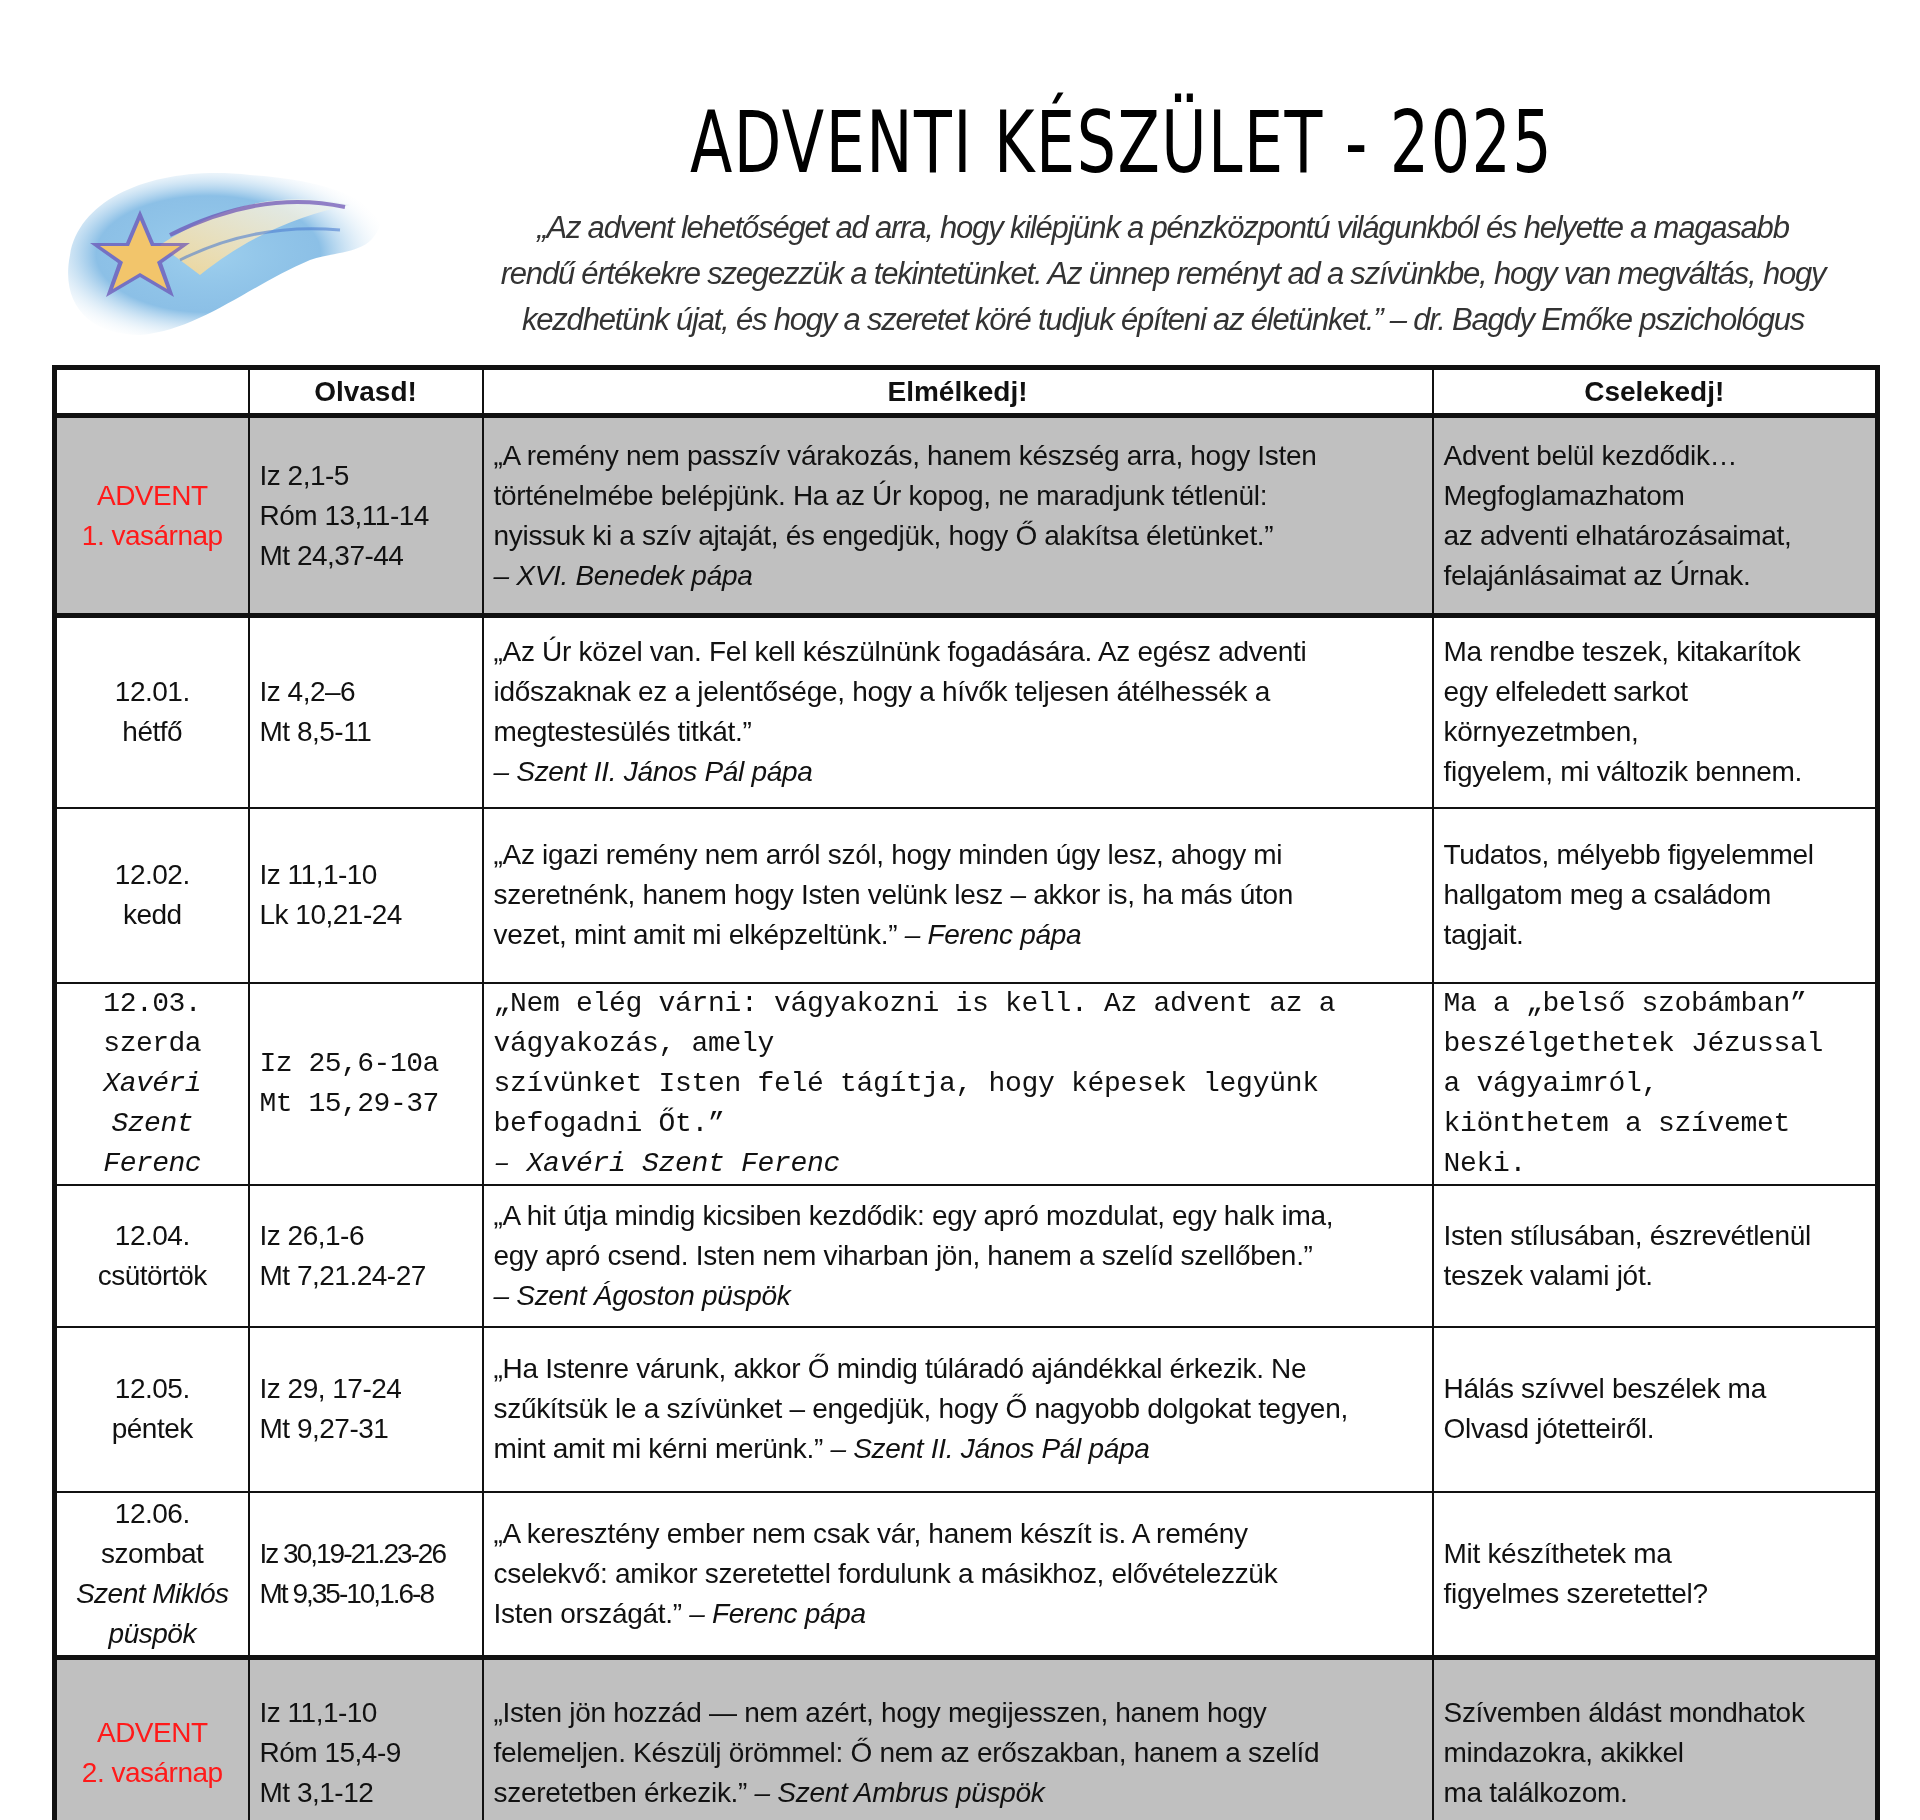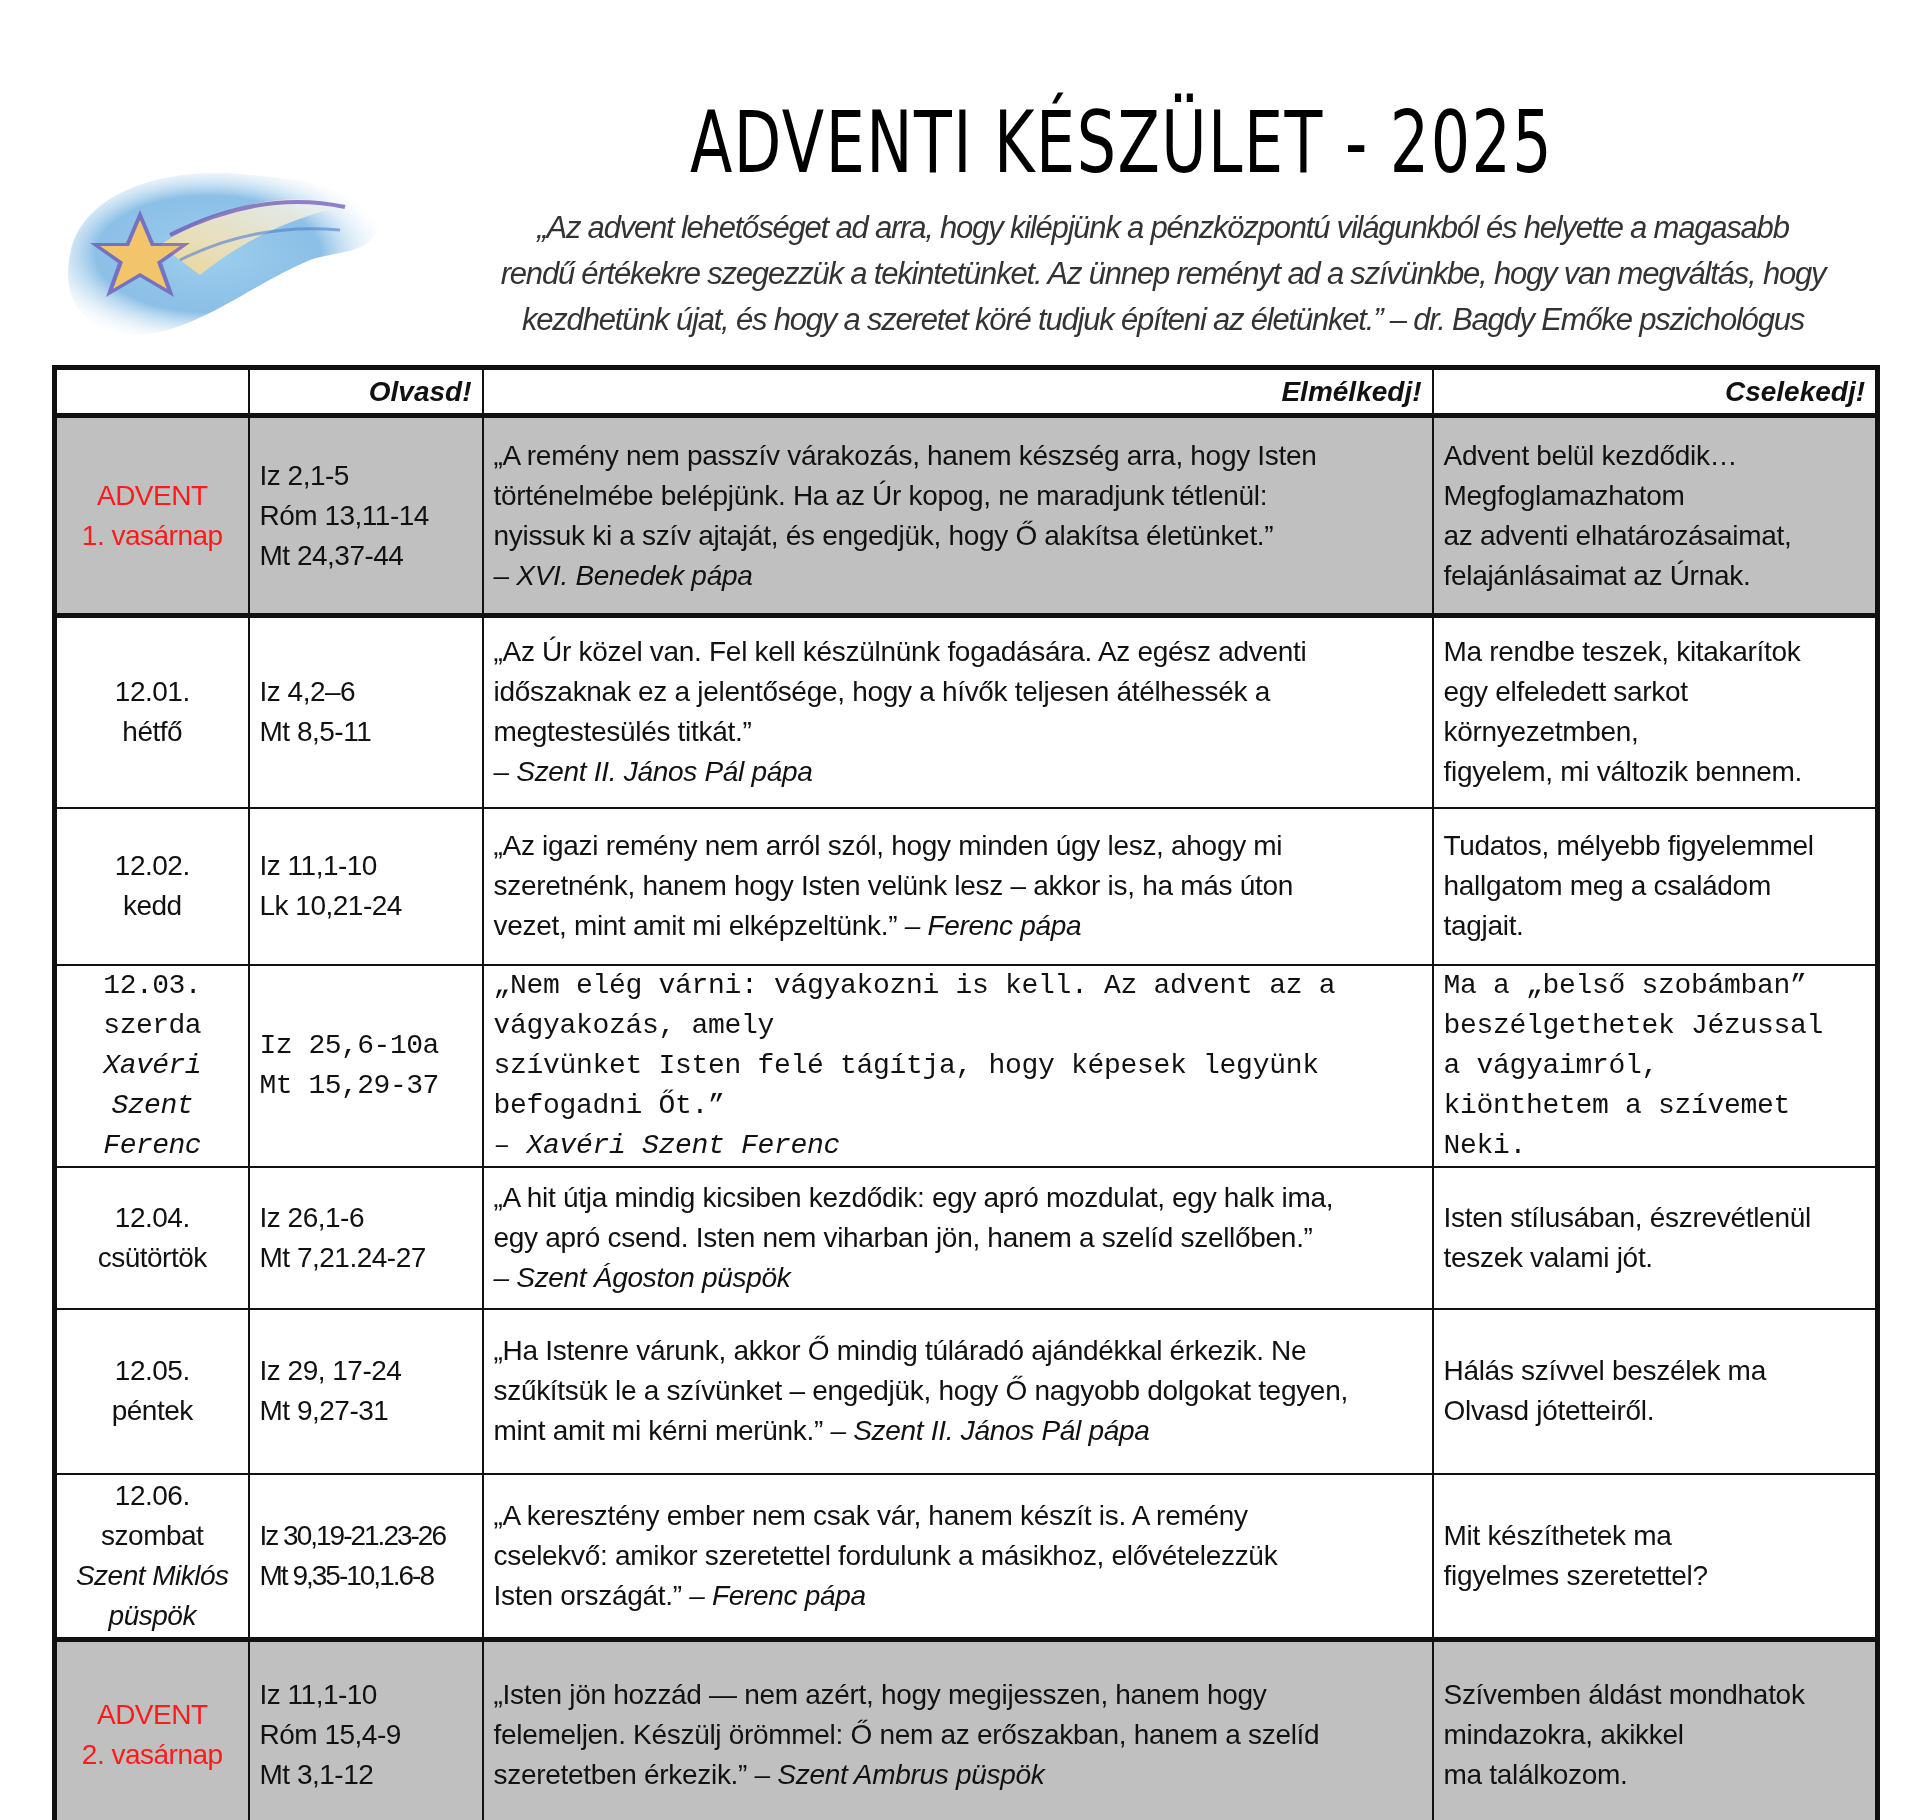--- a/index.html
+++ b/index.html
@@ -26,21 +26,21 @@
   }
   table.plan col.c1 { width: 194px; }
   table.plan col.c2 { width: 234px; }
   table.plan col.c3 { width: 950px; }
   table.plan col.c4 { width: 445px; }
   table.plan td, table.plan th {
     border: 2px solid #111; padding: 0 10px; vertical-align: middle;
     font-size: 28px; line-height: 40px; font-weight: normal; color: #111;
   }
   table.plan { border: 5px solid #111; }
-  table.plan th { height: 43px; font-weight: bold; font-style: italic; text-align: right; font-size: 28px; }
+  table.plan th { height: 43px; font-weight: bold; text-align: center; font-size: 28px; }
   tr.sunday td { background: #c0c0c0; }
   tr.sunday { border-top: 5px solid #111; border-bottom: 5px solid #111; }
   tr.header-row { border-bottom: 4px solid #111; }
 
   td.day { text-align: center; letter-spacing: -0.5px; }
   td.day.sun { color: #ff1a1a; font-weight: normal; }
   td.reading { letter-spacing: -0.5px; }
   td.quote { text-align: left; letter-spacing: -0.3px; }
   td.action { text-align: left; letter-spacing: -0.3px; }
   .line { display: block; }
@@ -132,21 +132,21 @@
           <span class="line">megtestesülés titkát.”</span>
           <span class="line"><span class="author"> – Szent II. János Pál pápa</span></span>
         </td>
         <td class="action">
           <span class="line">Ma rendbe teszek, kitakarítok</span>
           <span class="line">egy elfeledett sarkot</span>
           <span class="line">környezetmben,</span>
           <span class="line">figyelem, mi változik bennem.</span>
         </td>
       </tr>
-      <tr class="weekday" style="height: 157px;">
+      <tr class="weekday" style="height: 175px;">
         <td class="day">
           <span class="line">12.02.</span>
           <span class="line">kedd</span>
         </td>
         <td class="reading">
           <span class="line">Iz 11,1-10</span>
           <span class="line">Lk 10,21-24</span>
         </td>
         <td class="quote">
           <span class="line">„Az igazi remény nem arról szól, hogy minden úgy lesz, ahogy mi</span>

